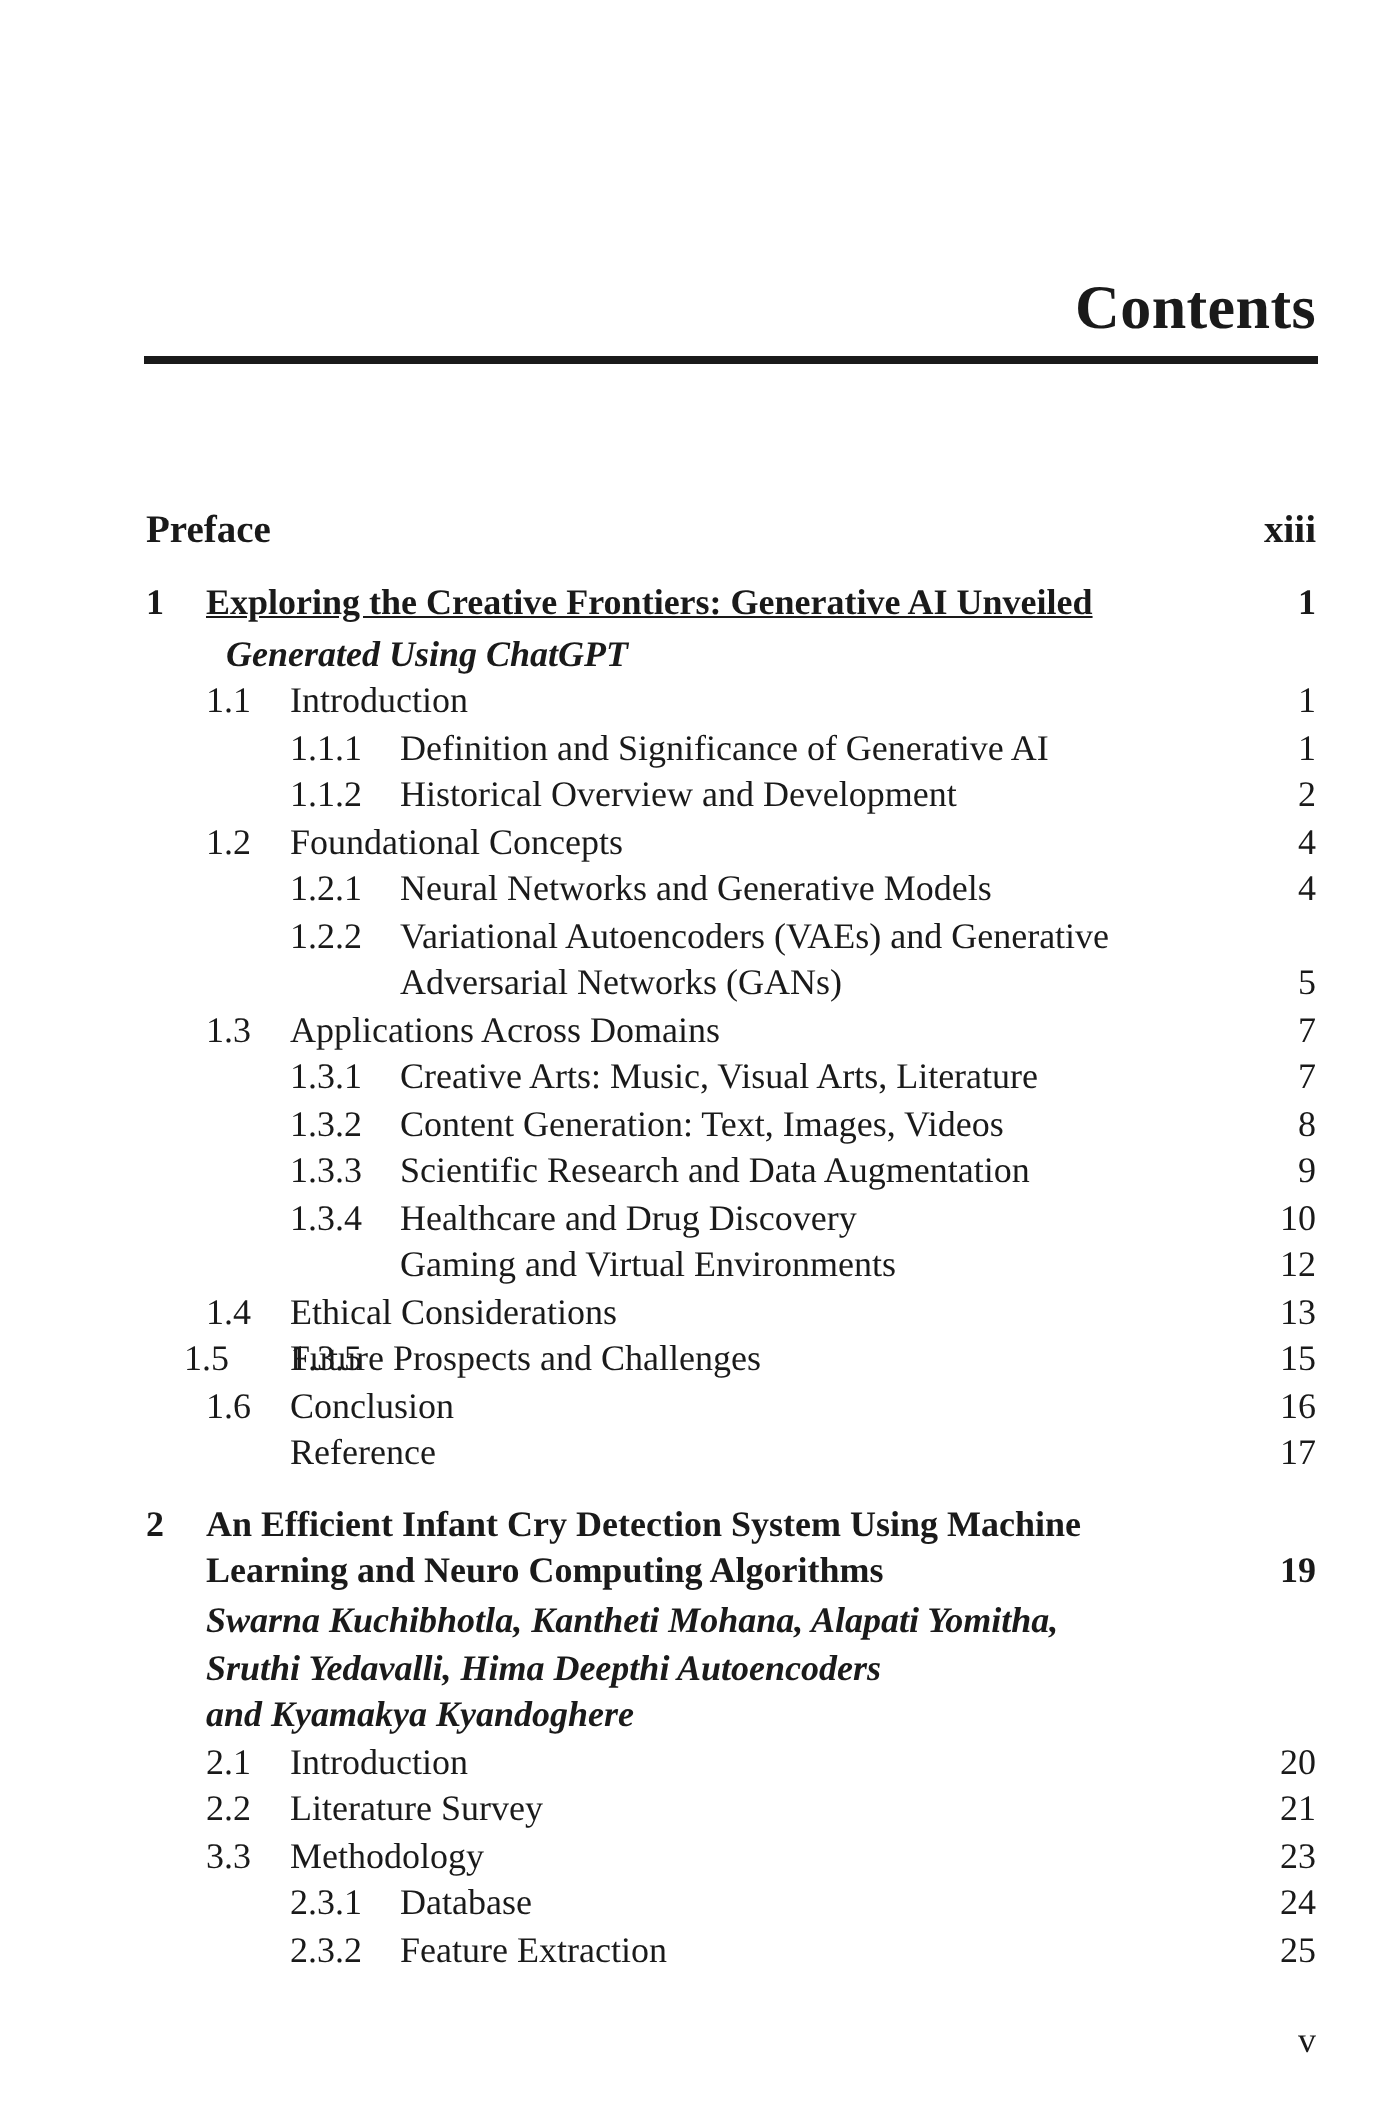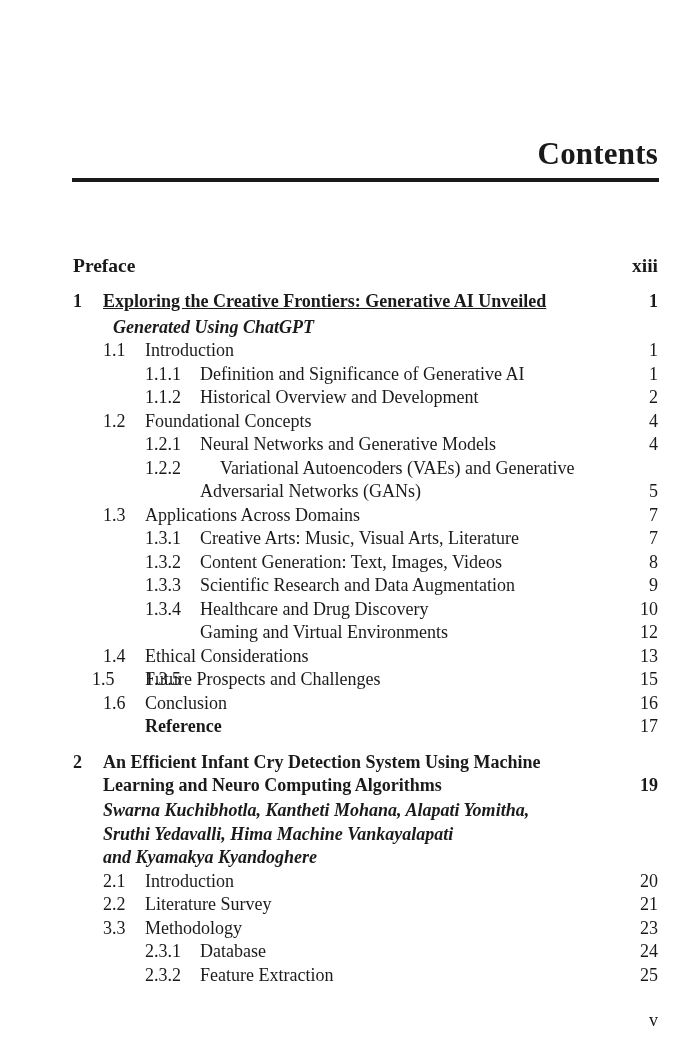--- a/index.html
+++ b/index.html
@@ -111,21 +111,21 @@
     <span class="txt" style="left:145px;">Foundational Concepts</span>
     <span class="pg">4</span>
   </div>
   <div class="row" style="top:433px;">
     <span class="num" style="left:145px;">1.2.1</span>
     <span class="txt" style="left:200px;">Neural Networks and Generative Models</span>
     <span class="pg">4</span>
   </div>
   <div class="row" style="top:457px;">
     <span class="num" style="left:145px;">1.2.2</span>
-    <span class="txt" style="left:200px;margin-left:20px;">Variational Autoencoders (VAEs) and Generative</span>
+    <span class="txt" style="left:200px;">Variational Autoencoders (VAEs) and Generative</span>
   </div>
   <div class="row" style="top:480px;">
     <span class="txt" style="left:200px;">Adversarial Networks (GANs)</span>
     <span class="pg">5</span>
   </div>
   <div class="row" style="top:504px;">
     <span class="num" style="left:103px;">1.3</span>
     <span class="txt" style="left:145px;">Applications Across Domains</span>
     <span class="pg">7</span>
   </div>
@@ -163,37 +163,37 @@
     <span class="num" style="left:92px;text-align:right;">1.5</span>
     <span class="txt" style="left:145px;">Future Prospects and Challenges</span>
     <span class="pg">15</span>
   </div>
   <div class="row" style="top:692px;">
     <span class="num" style="left:103px;">1.6</span>
     <span class="txt" style="left:145px;">Conclusion</span>
     <span class="pg">16</span>
   </div>
   <div class="row" style="top:715px;">
-    <span class="txt" style="left:145px;font-weight:bold;">Reference</span>
+    <span class="txt" style="left:145px;">Reference</span>
     <span class="pg">17</span>
   </div>
 
   <div class="row bold chap" style="top:751px;">
     <span class="num" style="left:73px;">2</span>
     <span class="txt" style="left:103px;">An Efficient Infant Cry Detection System Using Machine</span>
   </div>
   <div class="row bold chap" style="top:774px;">
     <span class="txt" style="left:103px;">Learning and Neuro Computing Algorithms</span>
     <span class="pg">19</span>
   </div>
   <div class="row bold ital chap" style="top:799px;">
     <span class="txt" style="left:103px;">Swarna Kuchibhotla, Kantheti Mohana, Alapati Yomitha,</span>
   </div>
   <div class="row bold ital chap" style="top:823px;">
-    <span class="txt" style="left:103px;">Sruthi Yedavalli, Hima Machine Vankayalapati</span>
+    <span class="txt" style="left:103px;">Sruthi Yedavalli, Hima Deepthi Autoencoders</span>
   </div>
   <div class="row bold ital chap" style="top:846px;">
     <span class="txt" style="left:103px;">and Kyamakya Kyandoghere</span>
   </div>
 
   <div class="row" style="top:870px;">
     <span class="num" style="left:103px;">2.1</span>
     <span class="txt" style="left:145px;">Introduction</span>
     <span class="pg">20</span>
   </div>

